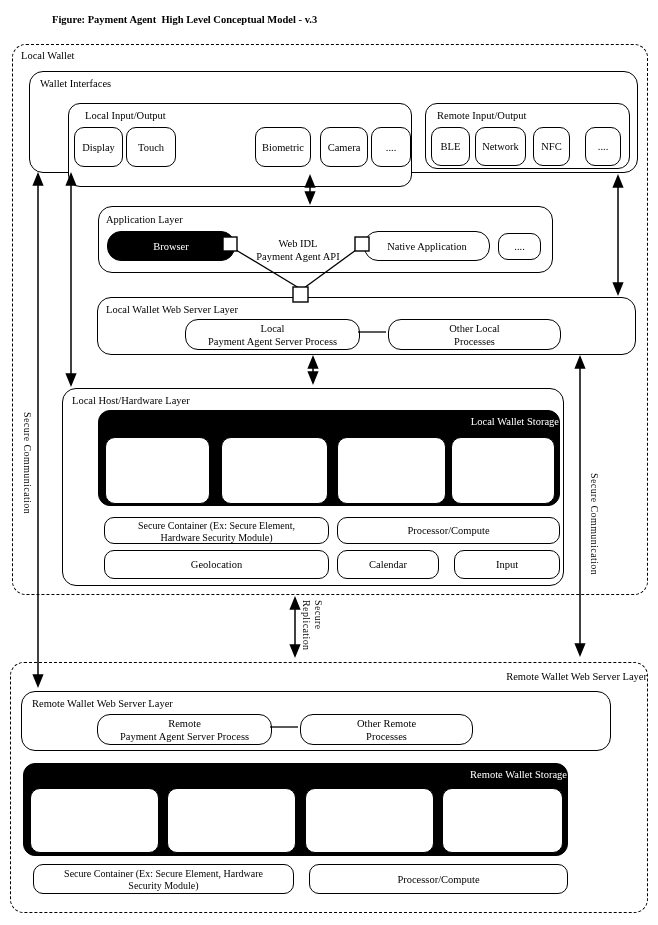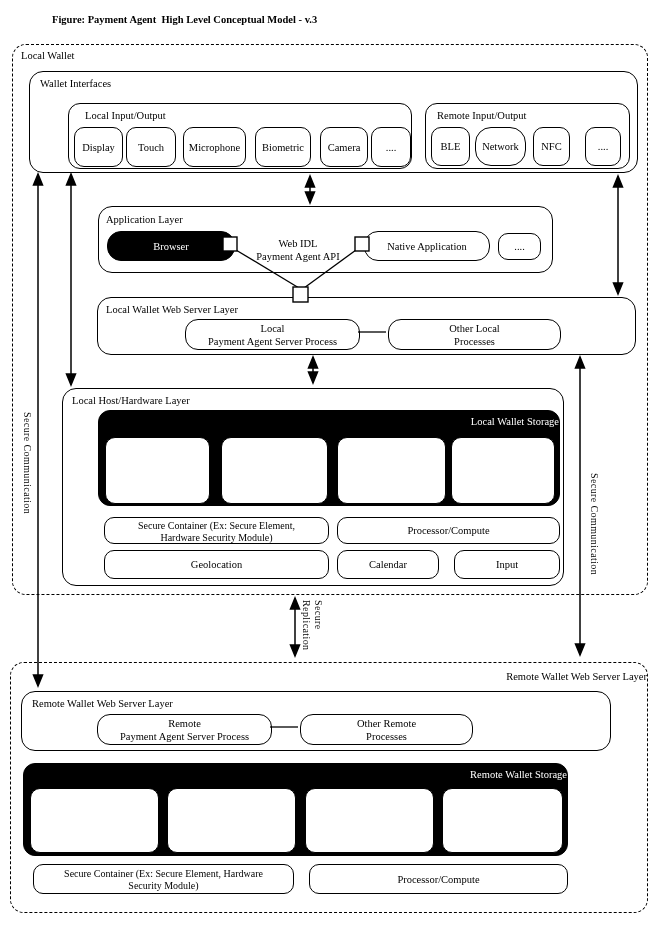--- a/index.html
+++ b/index.html
@@ -22,34 +22,33 @@
 <div class="canvas">
 
   <div class="title" style="left:52px;top:14px">Figure: Payment Agent  High Level Conceptual Model - v.3</div>
 
   <div class="box dashed" style="left:12px;top:44px;width:636px;height:551px">
     <span class="lbl" style="left:8px;top:5px">Local Wallet</span>
 
     <div class="box" style="left:16px;top:26px;width:609px;height:102px;border-radius:14px">
       <span class="lbl" style="left:10px;top:6px">Wallet Interfaces</span>
 
-      <div class="box" style="left:38px;top:31px;width:344px;height:66px">
+      <div class="box" style="left:38px;top:31px;width:344px;height:84px">
         <span class="lbl" style="left:16px;top:6px">Local Input/Output</span>
         <div class="box ctr" style="left:5px;top:23px;width:49px;height:40px;border-radius:10px">Display</div>
         <div class="box ctr" style="left:57px;top:23px;width:50px;height:40px;border-radius:10px">Touch</div>
-        <div class="box ctr" style="left:114px;top:23px;width:63px;height:40px;border-radius:10px">Microphone</div>
         <div class="box ctr" style="left:186px;top:23px;width:56px;height:40px;border-radius:10px">Biometric</div>
         <div class="box ctr" style="left:251px;top:23px;width:48px;height:40px;border-radius:10px">Camera</div>
         <div class="box ctr" style="left:302px;top:23px;width:40px;height:40px;border-radius:10px">....</div>
       </div>
 
       <div class="box" style="left:395px;top:31px;width:205px;height:66px">
         <span class="lbl" style="left:11px;top:6px">Remote Input/Output</span>
         <div class="box ctr" style="left:5px;top:23px;width:39px;height:39px;border-radius:10px">BLE</div>
-        <div class="box ctr" style="left:49px;top:23px;width:51px;height:39px;border-radius:16px">Network</div>
+        <div class="box ctr" style="left:49px;top:23px;width:51px;height:39px;border-radius:10px">Network</div>
         <div class="box ctr" style="left:107px;top:23px;width:37px;height:39px;border-radius:10px">NFC</div>
         <div class="box ctr" style="left:159px;top:23px;width:36px;height:39px;border-radius:10px">....</div>
       </div>
     </div>
 
     <div class="box" style="left:85px;top:161px;width:455px;height:67px;border-radius:14px">
       <span class="lbl" style="left:7px;top:7px">Application Layer</span>
       <div class="box black ctr" style="left:8px;top:24px;width:128px;height:30px;border-radius:14px">Browser</div>
       <div class="ml" style="left:139px;top:30px;width:120px">Web IDL
 Payment Agent API</div>

